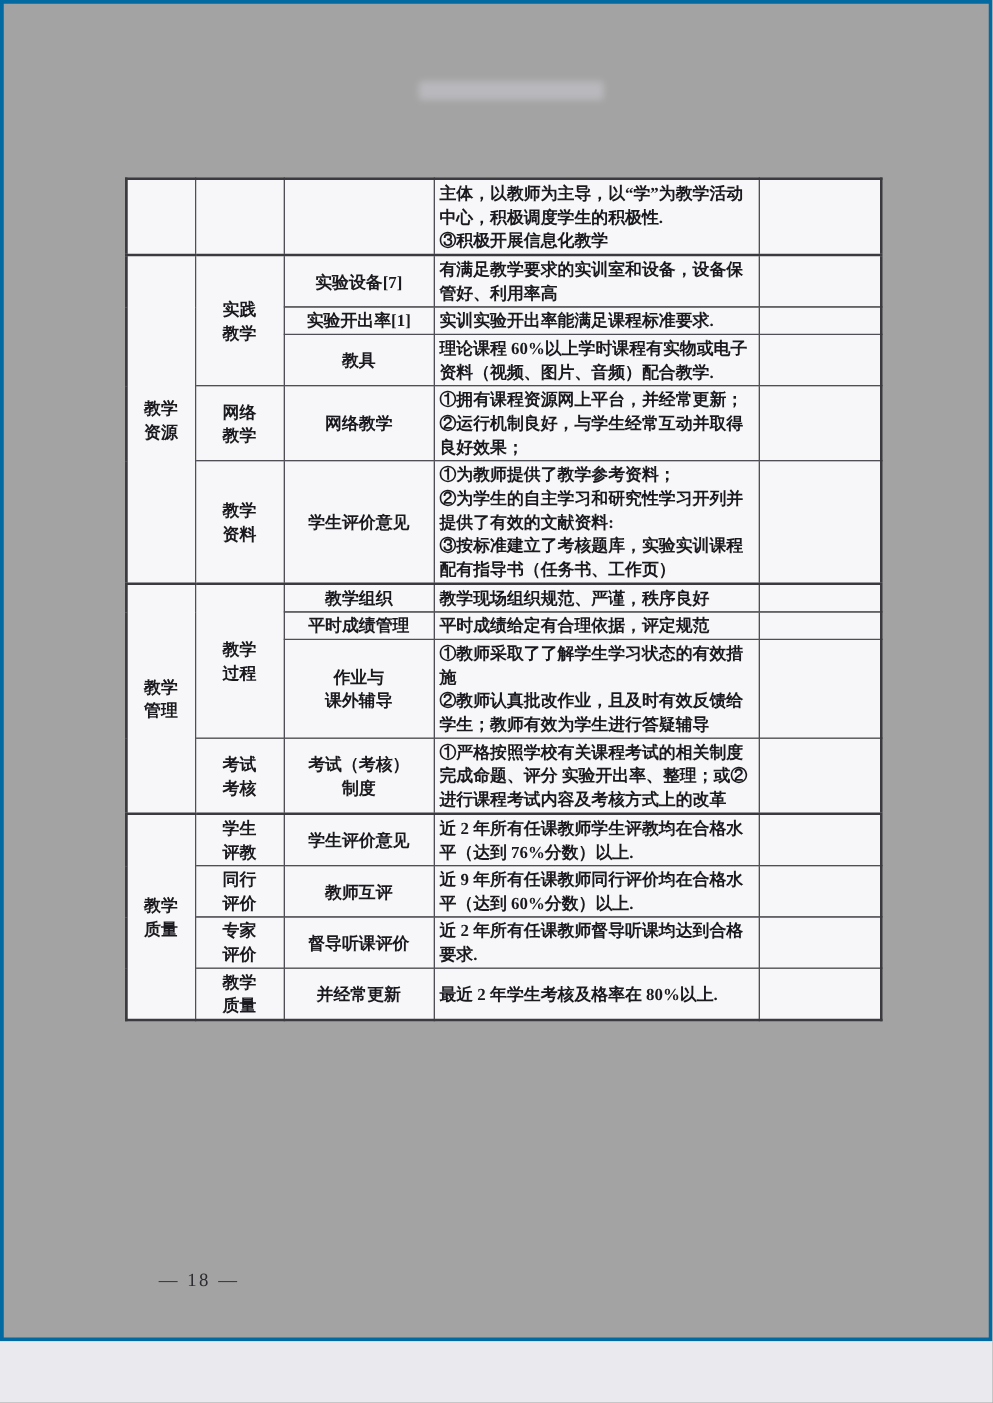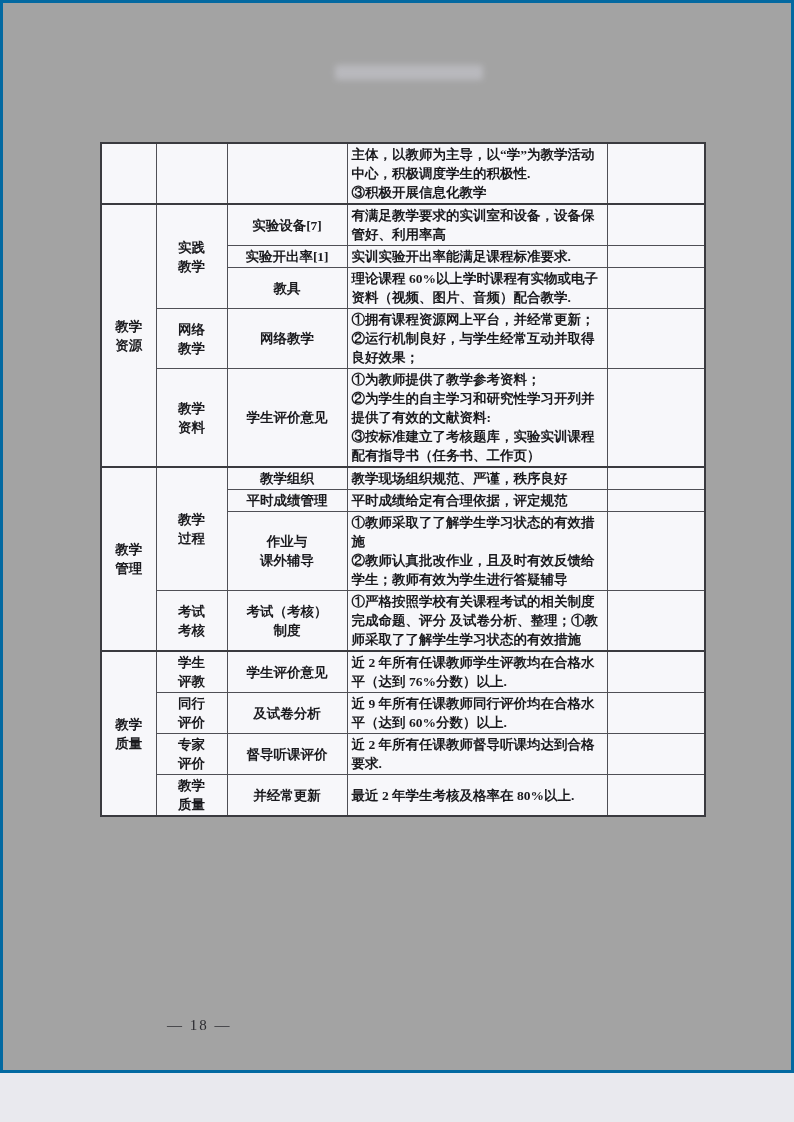--- a/index.html
+++ b/index.html
@@ -46,21 +46,21 @@
   .footnote {
     position:absolute; left:101px; top:755px;
     width:601px;
     font-size:13.5px; line-height:18px;
     font-weight:600;
     color:#1a1a1e;
   }
   .pageno {
     position:absolute; left:124px; top:1014px;
     font-size:15px; letter-spacing:2px;
-    font-weight:400; color:#2b2b30;margin-left:40px;
+    font-weight:400; color:#2b2b30;
   }
 </style>
 </head>
 <body>
 
 <div class="page">
 
   <div class="ghost"></div>
 
   <table class="eval">
@@ -138,37 +138,37 @@
 课外辅导</td>
         <td class="c4">①教师采取了了解学生学习状态的有效措施
 ②教师认真批改作业，且及时有效反馈给学生；教师有效为学生进行答疑辅导</td>
         <td class="c5"></td>
       </tr>
       <tr style="height:57px">
         <td class="c2">考试
 考核</td>
         <td class="c3">考试（考核）
 制度</td>
-        <td class="c4">①严格按照学校有关课程考试的相关制度完成命题、评分 及试卷分析、整理；①教师采取了了解学生学习状态的有效措施</td>
+        <td class="c4">①严格按照学校有关课程考试的相关制度完成命题、评分 实验开出率、整理；或②进行课程考试内容及考核方式上的改革</td>
         <td class="c5"></td>
       </tr>
 
       <tr class="gtop" style="height:38px">
         <td class="c1" rowspan="4">教学
 质量</td>
         <td class="c2">学生
 评教</td>
         <td class="c3">学生评价意见</td>
         <td class="c4">近 2 年所有任课教师学生评教均在合格水平（达到 76%分数）以上.</td>
         <td class="c5"></td>
       </tr>
       <tr style="height:38px">
         <td class="c2">同行
 评价</td>
-        <td class="c3">及试卷分析</td>
+        <td class="c3">教师互评</td>
         <td class="c4">近 9 年所有任课教师同行评价均在合格水平（达到 60%分数）以上.</td>
         <td class="c5"></td>
       </tr>
       <tr style="height:38px">
         <td class="c2">专家
 评价</td>
         <td class="c3">督导听课评价</td>
         <td class="c4">近 2 年所有任课教师督导听课均达到合格要求.</td>
         <td class="c5"></td>
       </tr>

